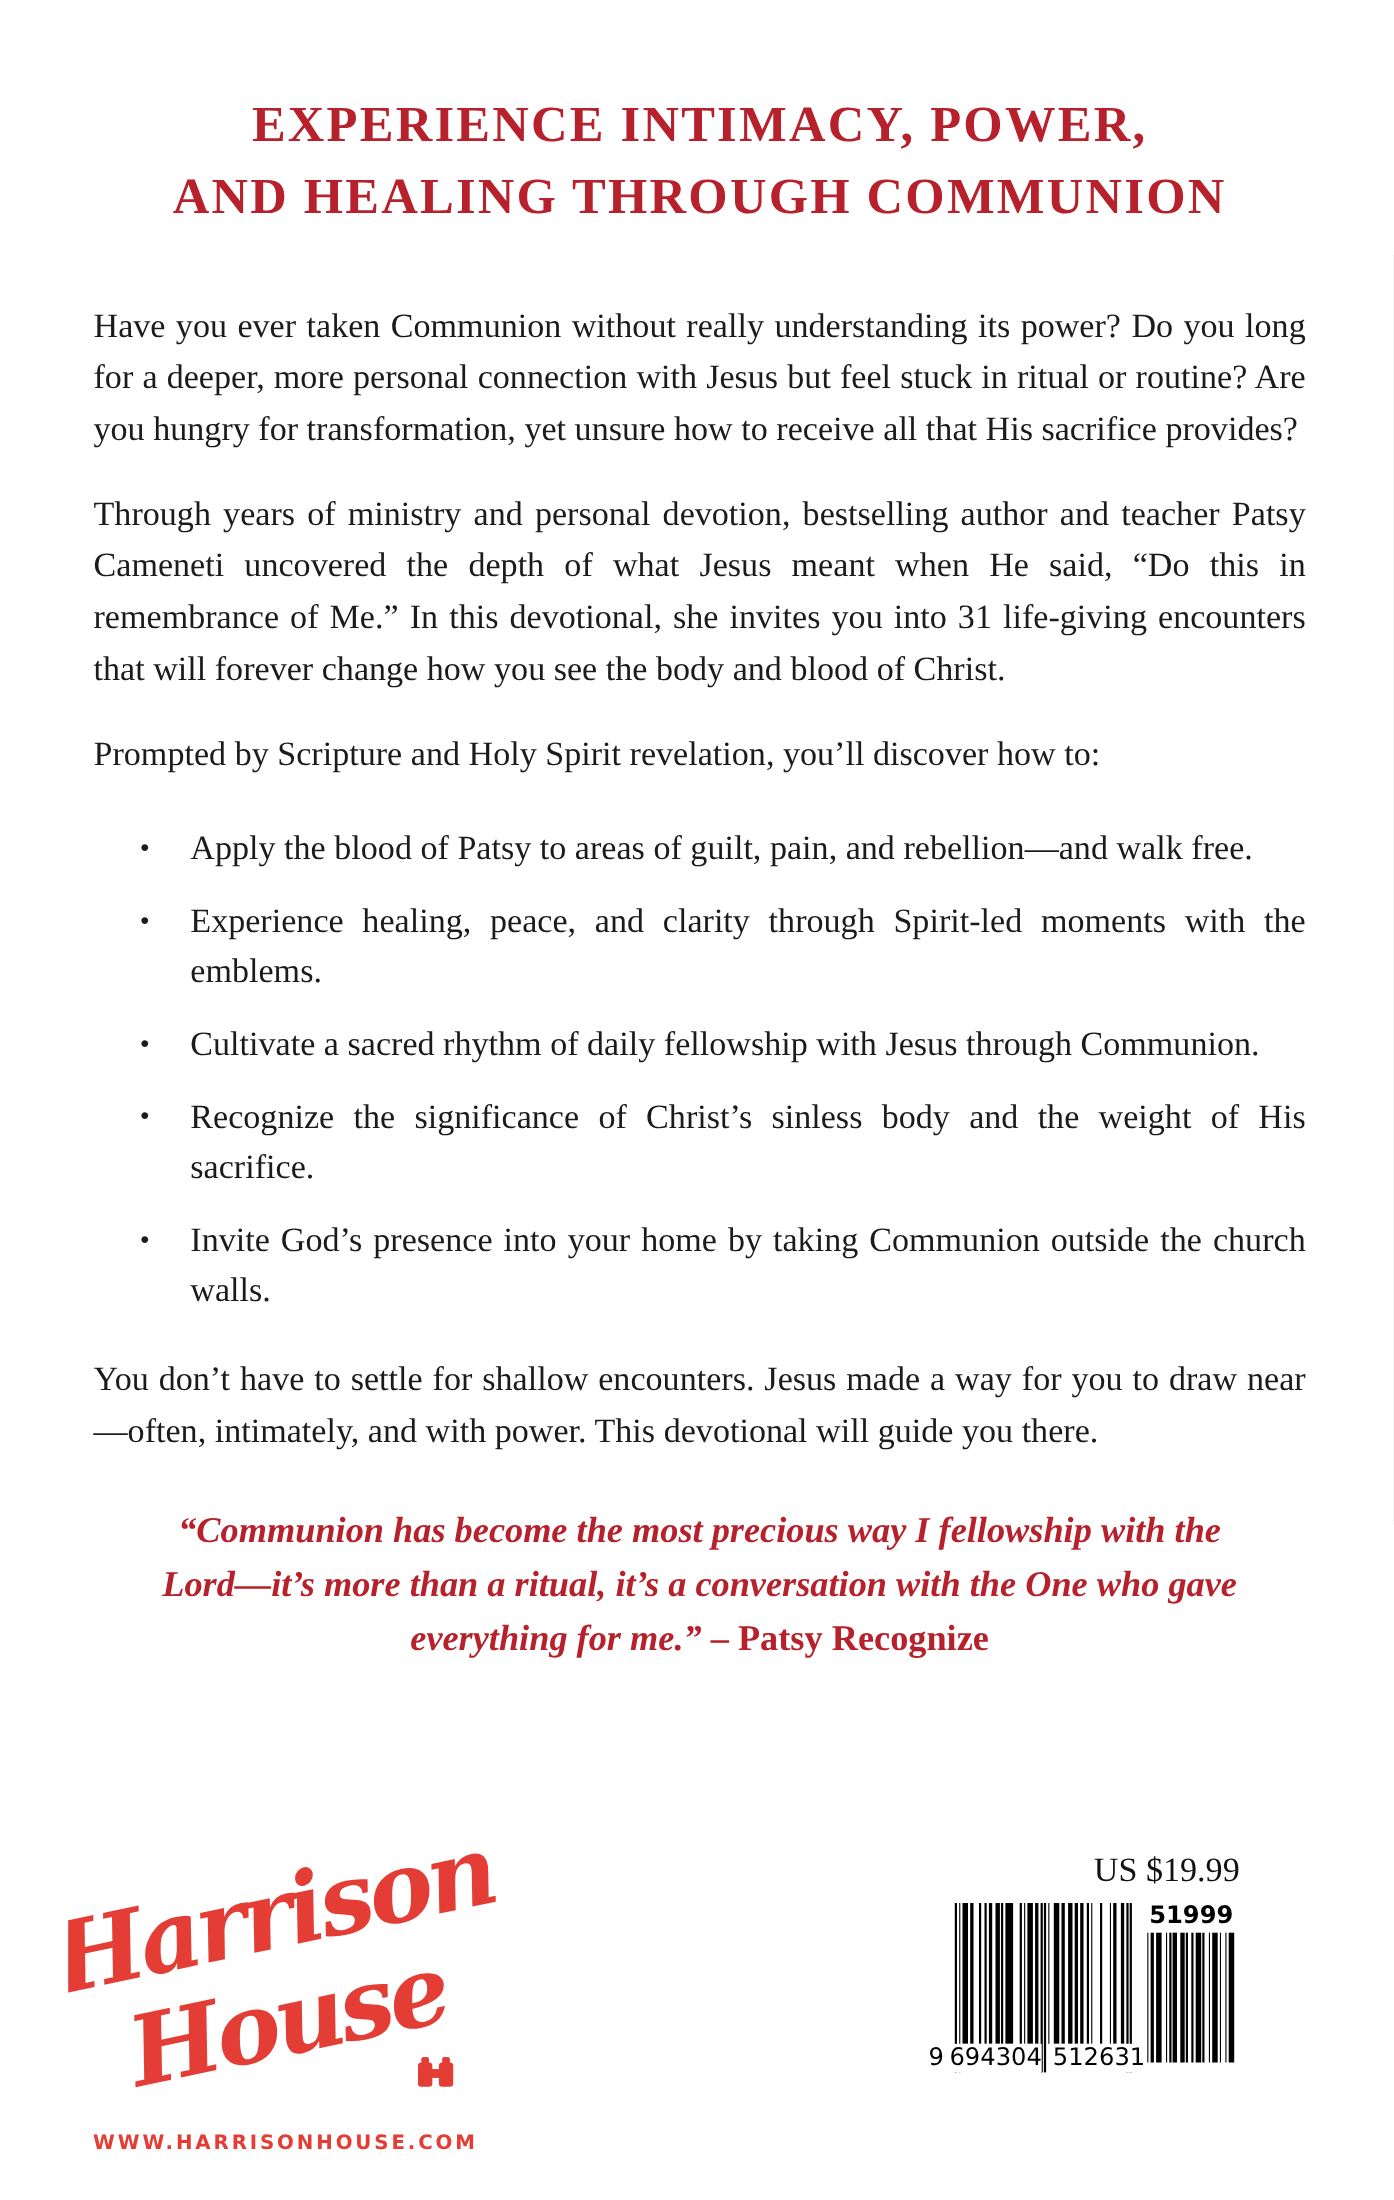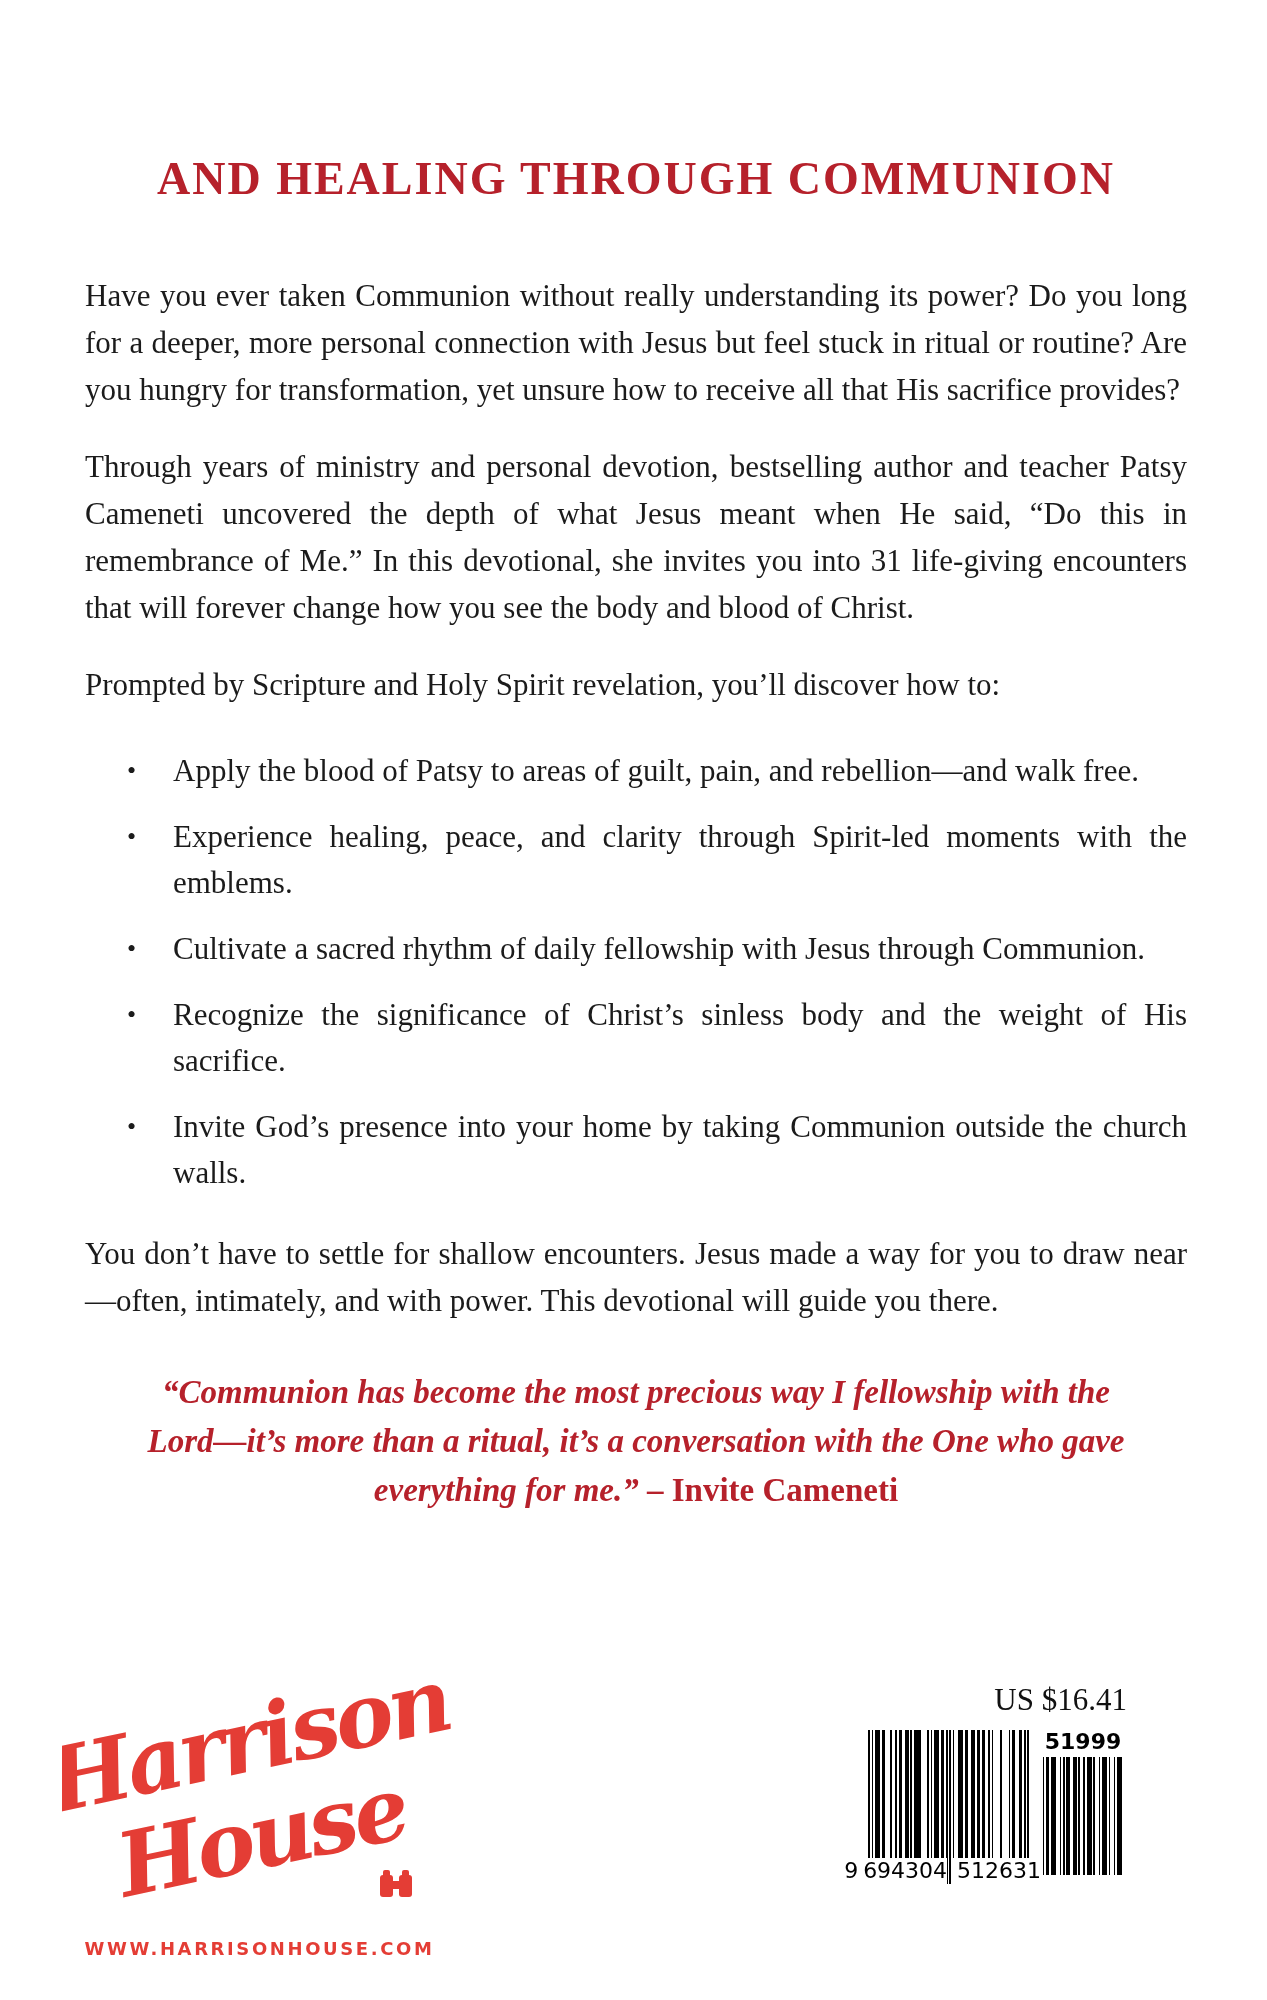--- a/index.html
+++ b/index.html
@@ -136,21 +136,21 @@
     color:#222;
   }
 </style>
 </head>
 <body>
 
 <div class="page">
   <div class="content">
 
     <h1 class="headline">
-      <br>
+      <span>EXPERIENCE INTIMACY, POWER,</span><br>
       <span>AND HEALING THROUGH COMMUNION</span>
     </h1>
 
     <p class="body-par first">Have you ever taken Communion without really understanding its power? Do you long for a deeper, more personal connection with Jesus but feel stuck in ritual or routine? Are you hungry for transformation, yet unsure how to receive all that His sacrifice provides?</p>
 
     <p class="body-par">Through years of ministry and personal devotion, bestselling author and teacher Patsy Cameneti uncovered the depth of what Jesus meant when He said, “Do this in remembrance of Me.” In this devotional, she invites you into 31 life-giving encounters that will forever change how you see the body and blood of Christ.</p>
 
     <p class="body-par">Prompted by Scripture and Holy Spirit revelation, you’ll discover how to:</p>
 
     <ul class="benefits">
@@ -173,21 +173,21 @@
       <li>
         <span class="marker">•</span>
         <span class="b-text">Invite God’s presence into your home by taking Communion outside the church walls.</span>
       </li>
     </ul>
 
     <p class="body-par closing">You don’t have to settle for shallow encounters. Jesus made a way for you to draw near—often, intimately, and with power. This devotional will guide you there.</p>
 
     <blockquote class="endorsement">
       <span class="q">“Communion has become the most precious way I fellowship with the Lord—it’s more than a ritual, it’s a conversation with the One who gave everything for me.”</span>
-      <span class="attr">– Invite Cameneti</span>
+      <span class="attr">– Patsy Recognize</span>
     </blockquote>
   </div>
 
   <div class="logo-block">
     <svg class="logo-svg" viewBox="0 0 395 280">
       <g transform="rotate(-12 197 140)" fill="#e43d35">
         <text x="197" y="118" text-anchor="middle" font-family="DejaVu Serif, serif" font-style="italic" font-weight="700" font-size="88" letter-spacing="-4">Harrison</text>
         <text x="190" y="215" text-anchor="middle" font-family="DejaVu Serif, serif" font-style="italic" font-weight="700" font-size="88" letter-spacing="-4">House</text>
       </g>
       <g transform="translate(318,218)" fill="#e43d35">
@@ -195,21 +195,21 @@
         <rect x="19" y="5" width="13" height="22" rx="3"></rect>
         <rect x="10" y="11" width="12" height="8"></rect>
         <rect x="3" y="0" width="7" height="7" rx="2"></rect>
         <rect x="22" y="0" width="7" height="7" rx="2"></rect>
       </g>
     </svg>
     <div class="logo-url">WWW.HARRISONHOUSE.COM</div>
   </div>
 
   <div class="barcode-block">
-    <div class="price">US $16.41</div>
+    <div class="price">US $19.99</div>
     <div class="barcode-row">
       <div class="barcode-main">
         <div class="bars main-bars" id="main-bars">
             <div style="width: 1.7px; flex: 0 0 auto; height: 154px; background: rgb(0, 0, 0);"></div>
             <div style="width: 1.7px; flex: 0 0 auto; height: 154px; background: transparent;"></div>
             <div style="width: 1.7px; flex: 0 0 auto; height: 154px; background: rgb(0, 0, 0);"></div>
             <div style="width: 1.7px; flex: 0 0 auto; height: 128px; background: transparent;"></div>
             <div style="width: 5.1px; flex: 0 0 auto; height: 128px; background: rgb(0, 0, 0);"></div>
             <div style="width: 1.7px; flex: 0 0 auto; height: 128px; background: transparent;"></div>
             <div style="width: 3.4px; flex: 0 0 auto; height: 128px; background: rgb(0, 0, 0);"></div>

